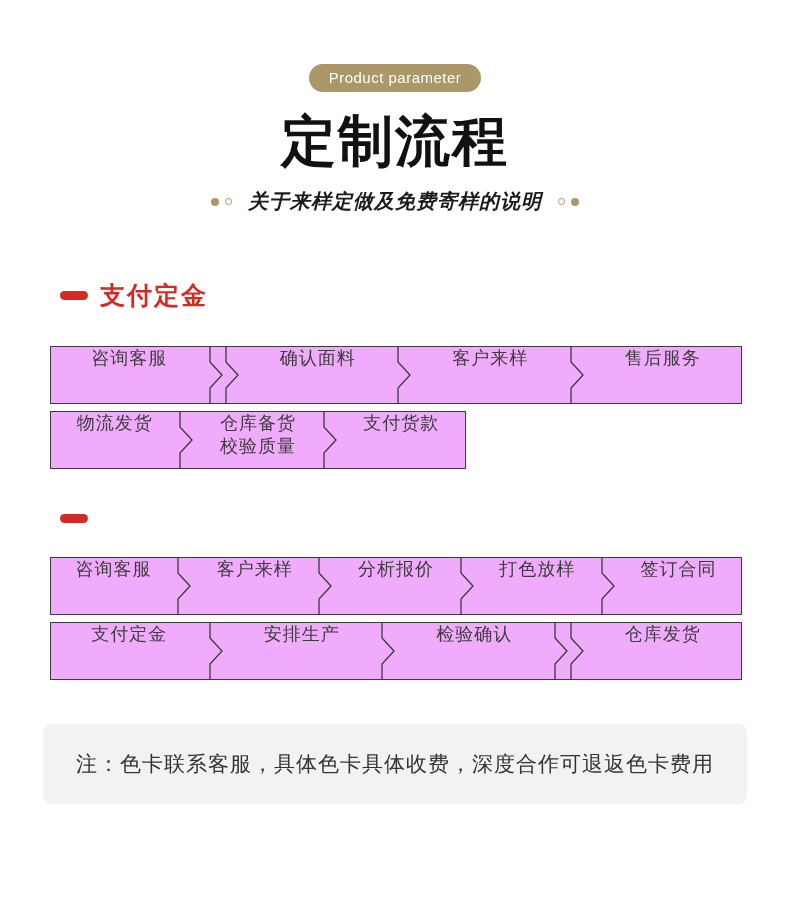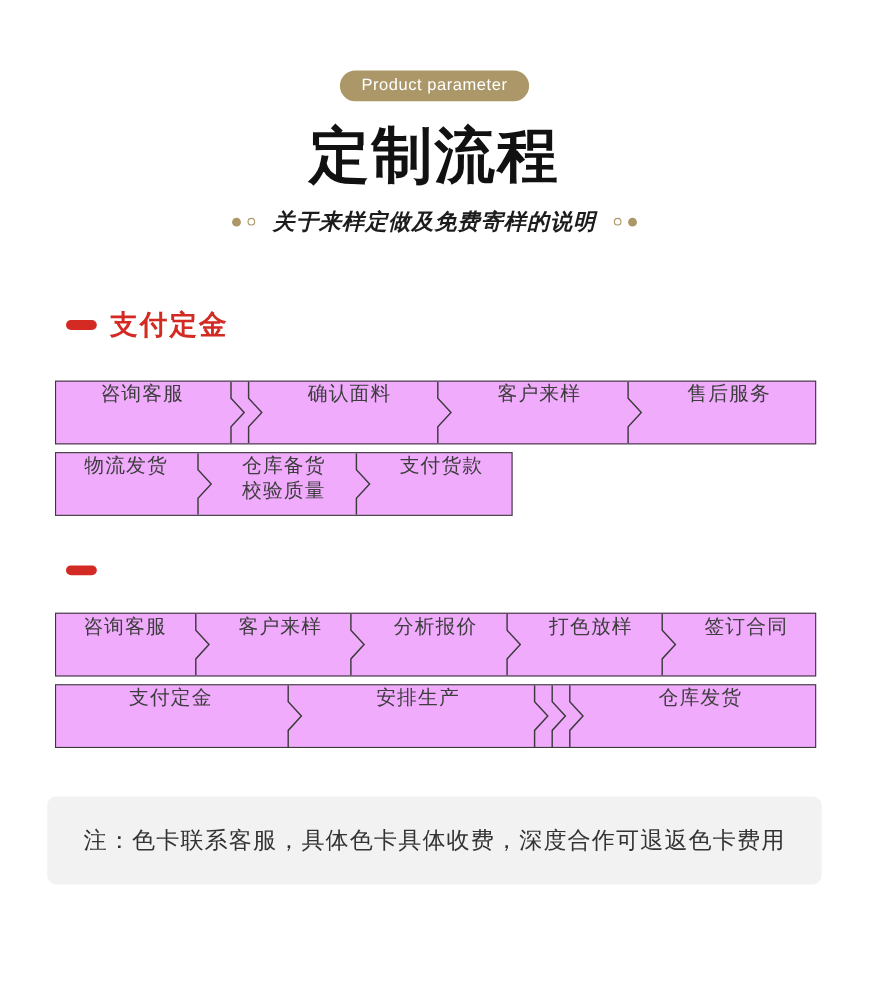--- a/index.html
+++ b/index.html
@@ -215,20 +215,21 @@
         </div>
         <div class="flow-row" style="width: 690px;">
           <div class="flow-cell">支付定金</div>
           <svg class="divider" viewBox="0 0 16 56" width="16" height="56" aria-hidden="true">
             <path d="M2 0 V 15 L 14 28 L 2 41 V 56" fill="none" stroke="#3a3a3a" stroke-width="1.3"></path>
           </svg>
           <div class="flow-cell">安排生产</div>
           <svg class="divider" viewBox="0 0 16 56" width="16" height="56" aria-hidden="true">
             <path d="M2 0 V 15 L 14 28 L 2 41 V 56" fill="none" stroke="#3a3a3a" stroke-width="1.3"></path>
           </svg>
+          <div class="flow-cell">检验确认</div>
           <svg class="divider" viewBox="0 0 16 56" width="16" height="56" aria-hidden="true">
             <path d="M2 0 V 15 L 14 28 L 2 41 V 56" fill="none" stroke="#3a3a3a" stroke-width="1.3"></path>
           </svg>
           <svg class="divider" viewBox="0 0 16 56" width="16" height="56" aria-hidden="true">
             <path d="M2 0 V 15 L 14 28 L 2 41 V 56" fill="none" stroke="#3a3a3a" stroke-width="1.3"></path>
           </svg>
           <div class="flow-cell">仓库发货</div>
         </div>
       </section>
     </div>

